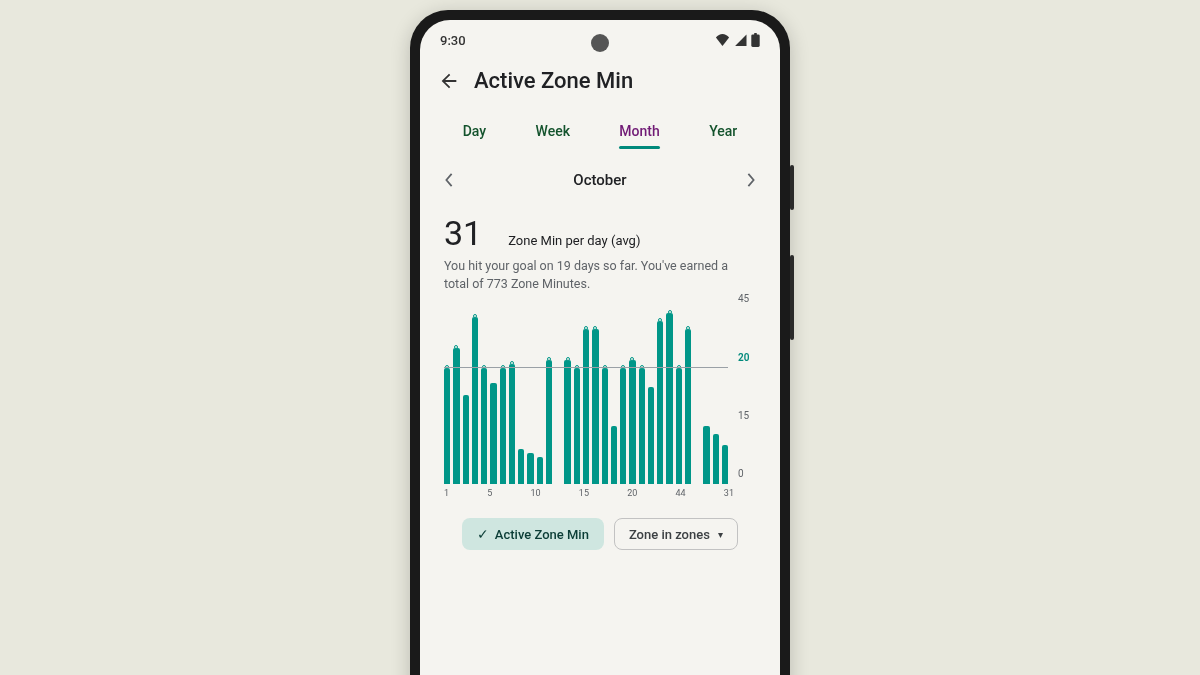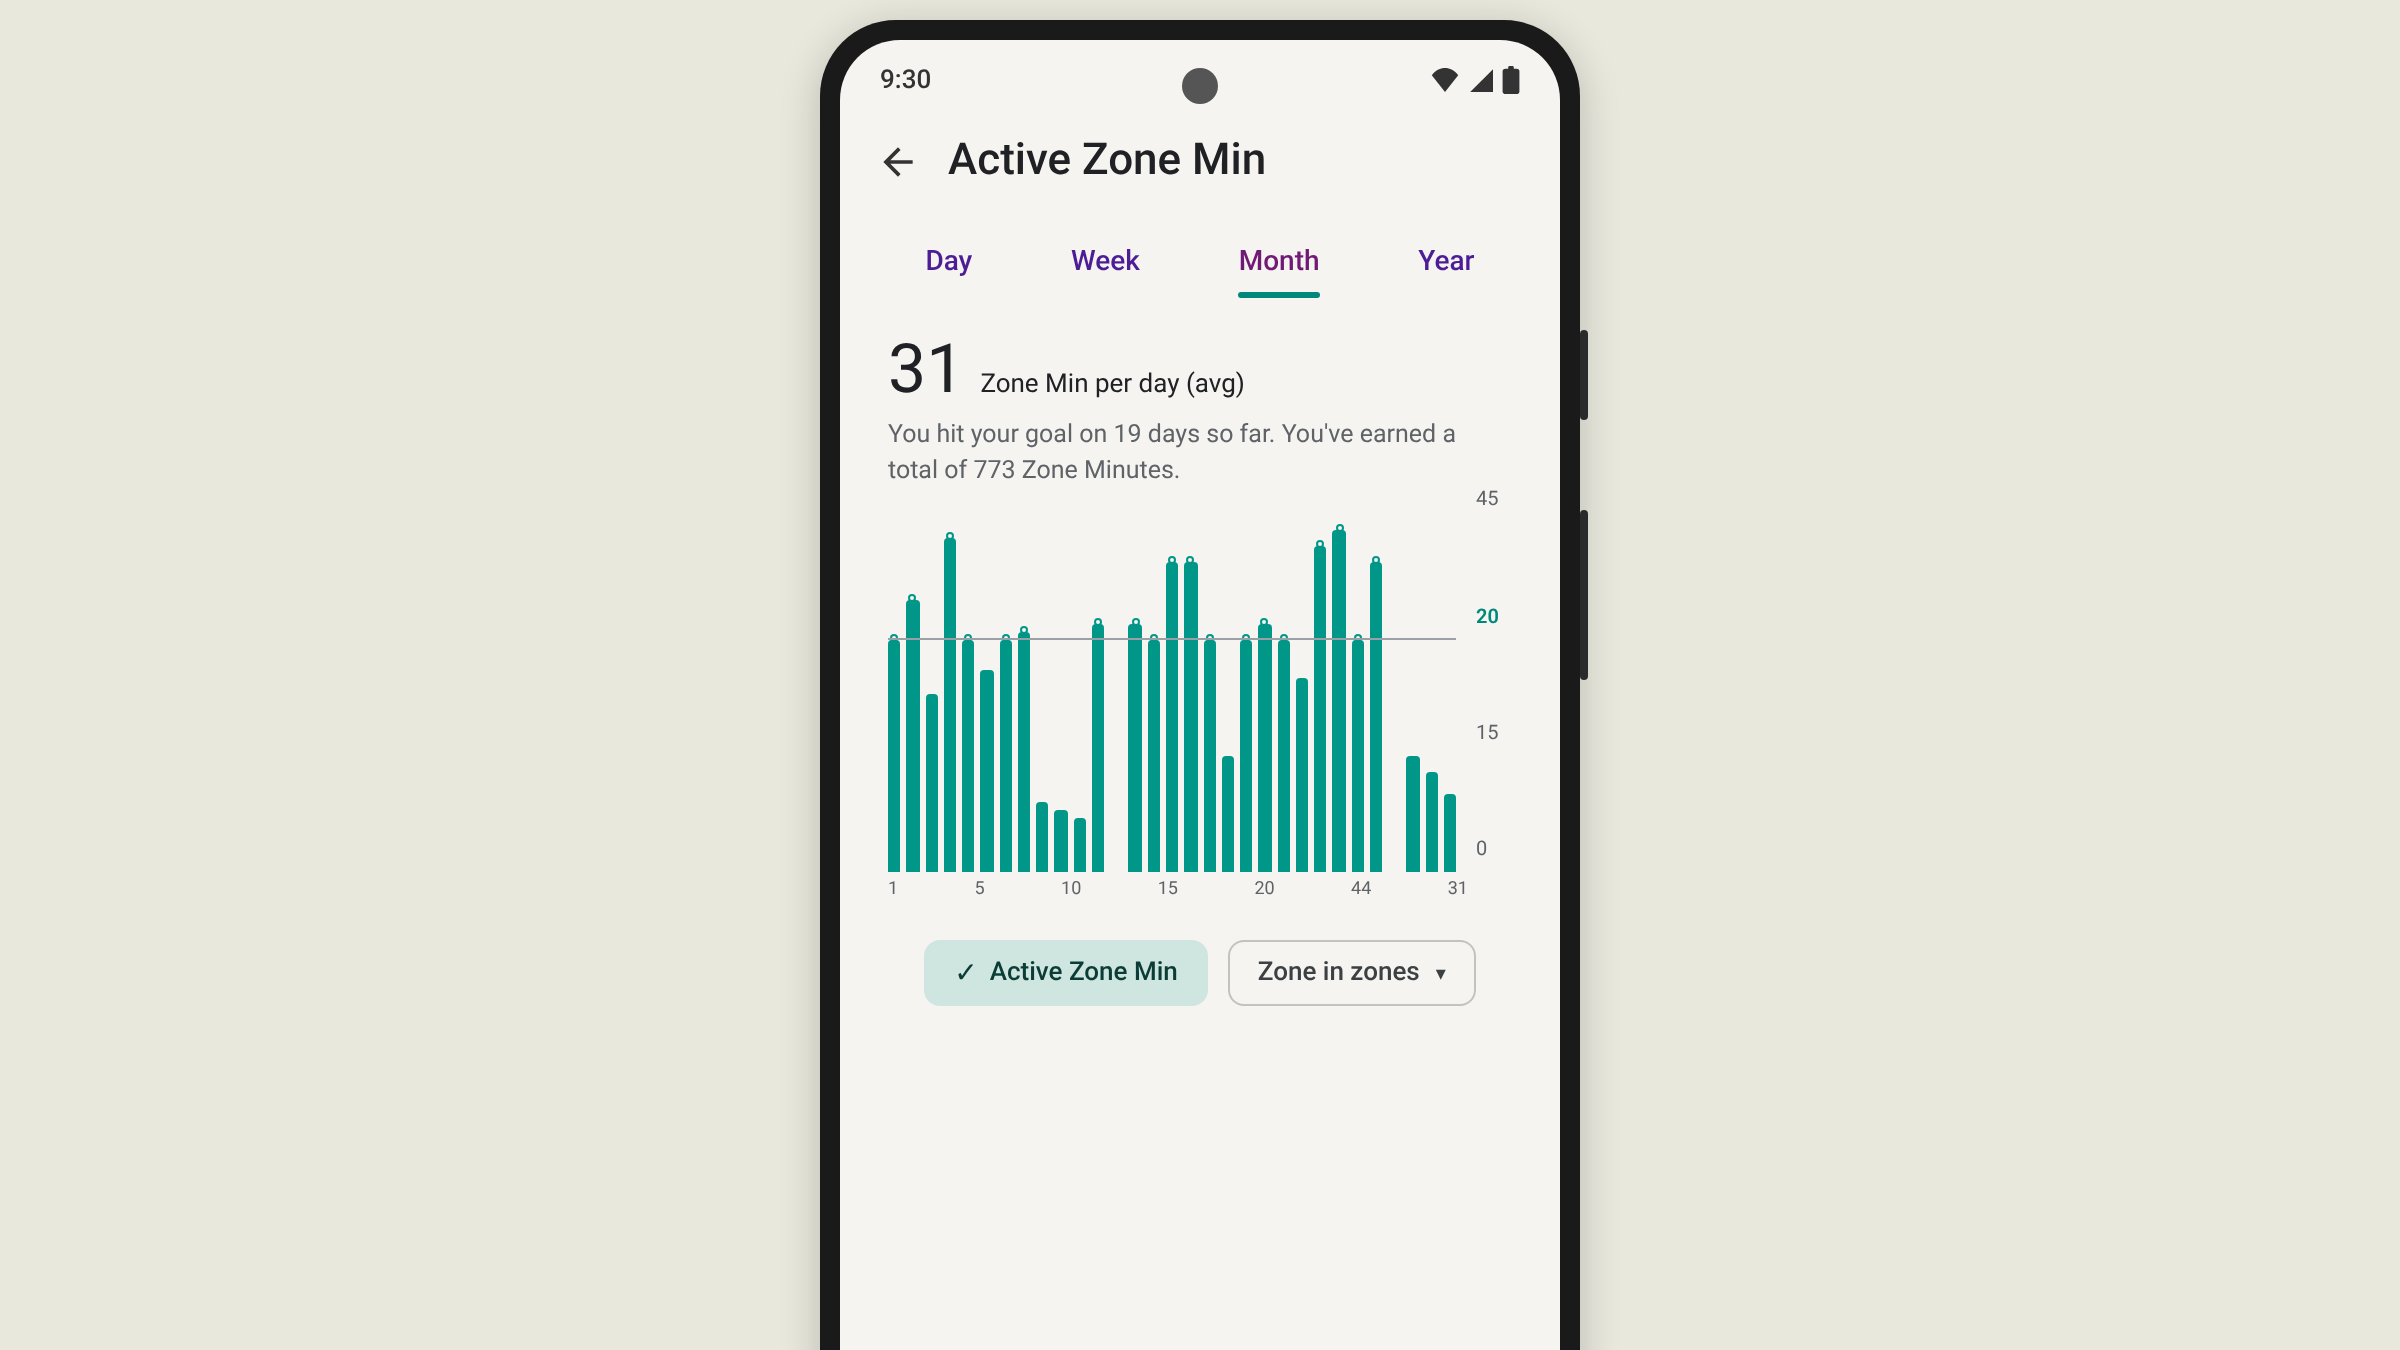--- a/index.html
+++ b/index.html
@@ -55,37 +55,37 @@
     display:flex; align-items:center; gap:14px;
     padding: 8px 18px 14px;
   }
   .back-arrow { font-size:22px; color:#333; cursor:pointer; }
   .title { font-size:22px; font-weight:500; color:#202124; }
   .tabs {
     display:flex; justify-content:space-around;
     padding: 6px 18px 0;
   }
   .tab {
-    font-size:14px; color:#4c1d95; padding:10px 6px;
+    font-size:14px; color:#14532d; padding:10px 6px;
     cursor:pointer; position:relative; font-weight:500;
   }
   .tab.active { color:#701a75; }
   .tab.active::after {
     content:''; position:absolute; bottom:0; left:6px; right:6px;
     height:3px; background:#00897b; border-radius:2px;
   }
   .month-nav {
     display:flex; align-items:center; justify-content:space-between;
     padding: 22px 24px 8px;
   }
   .chev { font-size:18px; color:#5f6368; cursor:pointer; }
   .month-label { font-size:15px; font-weight:500; color:#202124; }
   .summary { padding: 16px 24px 6px; }
   .big-num { font-size:34px; font-weight:400; color:#202124; display:inline-block;}
-  .big-unit { font-size:13px; color:#202124; margin-left:4px; }
+  .big-unit { font-size:13px; color:#202124; margin-left:22px; }
   .desc { font-size:12.5px; color:#5f6368; line-height:1.45; margin-top:4px;}
   .chart-wrap { padding: 10px 20px 4px 24px; }
   .chart {
     position:relative; height:175px; display:flex; gap:6px;
   }
   .plot {
     flex:1; position:relative; display:flex; align-items:flex-end;
     gap:3px; padding-bottom:0;
   }
   .goal-line {
@@ -168,20 +168,34 @@
       <span class="title">Active Zone Min</span>
     </div>
 
     <div class="tabs">
       <div class="tab">Day</div>
       <div class="tab">Week</div>
       <div class="tab active">Month</div>
       <div class="tab">Year</div>
     </div>
 
+    <div class="month-nav">
+      <span class="chev">
+        <svg width="10" height="14" viewBox="0 0 10 16">
+            <path fill="#5f6368" d="M9 0L1 8l8 8V0z" opacity=".0"></path>
+            <path stroke="#5f6368" stroke-width="2" fill="none" d="M8 1L2 8l6 7"></path>
+          </svg>
+      </span>
+      <span class="month-label">October</span>
+      <span class="chev">
+        <svg width="10" height="14" viewBox="0 0 10 16">
+            <path stroke="#5f6368" stroke-width="2" fill="none" d="M2 1l6 7-6 7"></path>
+          </svg>
+      </span>
+    </div>
 
     <div class="summary">
       <div>
         <span class="big-num">31</span>
         <span class="big-unit">Zone Min per day (avg)</span>
       </div>
       <div class="desc">You hit your goal on 19 days so far. You've earned a total of 773 Zone Minutes.</div>
     </div>
 
     <div class="chart-wrap">

